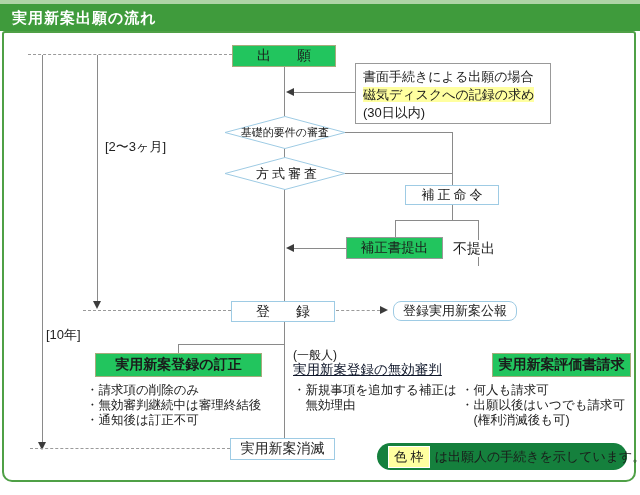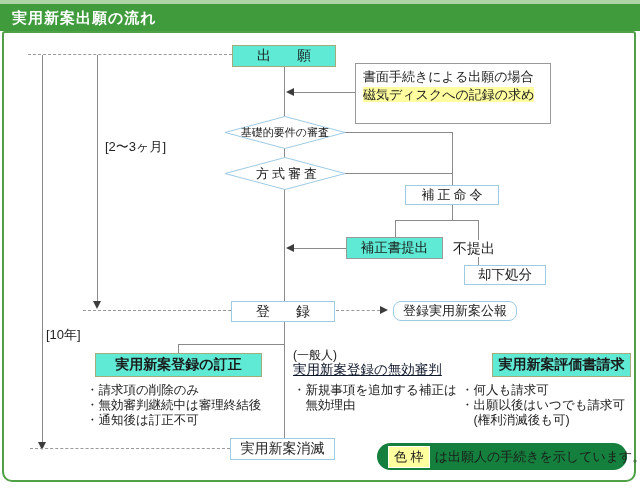--- a/index.html
+++ b/index.html
@@ -27,21 +27,21 @@
 
   
   .arr{position:absolute;width:0;height:0;}
   .arr-left{border-top:4px solid transparent;border-bottom:4px solid transparent;border-right:8px solid #3c3c3c;}
   .arr-right{border-top:4px solid transparent;border-bottom:4px solid transparent;border-left:8px solid #3c3c3c;}
   .arr-down{border-left:4px solid transparent;border-right:4px solid transparent;border-top:8px solid #3c3c3c;}
 
   
   .node{position:absolute;box-sizing:border-box;display:flex;align-items:center;justify-content:center;
     background:#ffffff;font-size:13.5px;white-space:nowrap;}
-  .yellow{background:#5eead4;}
+  .yellow{background:#22c55e;}
   .gray-border{border:1px solid #999999;}
   .olive-border{border:1px solid #a6ab7c;}
   .blue-border{border:1px solid #9ecbe4;}
   .bold{font-weight:bold;}
 
   
   .info-box{position:absolute;box-sizing:border-box;border:1px solid #999999;background:#ffffff;
     padding:4px 7px 3px 7px;font-size:13px;line-height:18px;white-space:nowrap;}
   .hl{background:#ffffa0;}
 
@@ -112,20 +112,21 @@
   <div class="dash" style="left:30px;top:448px;width:200px;"></div>
 
   <div class="time-label" style="left:105px;top:138px;">[2〜3ヶ月]</div>
   <div class="time-label" style="left:46px;top:326px;">[10年]</div>
 
   <div class="node yellow olive-border" style="left:232px;top:45px;width:104px;height:22px;font-size:14px;letter-spacing:6px;padding-left:6px;">出　願</div>
 
   <div class="info-box" style="left:355px;top:63px;width:196px;height:61px;">
     <div>書面手続きによる出願の場合</div>
     <div><span class="hl">磁気ディスクへの記録の求め</span></div>
+    <div>(30日以内)</div>
   </div>
 
   <div class="diamond" style="left:225px;top:116px;width:120px;height:33px;">
     <svg width="120" height="33" viewBox="0 0 120 33">
       <polygon points="0,16.5 60,0.5 120,16.5 60,32.5" fill="#ffffff" stroke="#9ecbe4" stroke-width="1"></polygon>
     </svg>
     <span class="dtext" style="font-size:11px;">基礎的要件の審査</span>
   </div>
 
   <div class="diamond" style="left:225px;top:157px;width:120px;height:33px;">
@@ -134,21 +135,20 @@
     </svg>
     <span class="dtext" style="font-size:13px;letter-spacing:3px;padding-left:3px;">方式審査</span>
   </div>
 
   <div class="node blue-border" style="left:405px;top:185px;width:94px;height:20px;font-size:13px;letter-spacing:3px;padding-left:3px;">補正命令</div>
 
   <div class="node yellow gray-border" style="left:346px;top:237px;width:97px;height:22px;">補正書提出</div>
 
   <div class="plain-label" style="left:453px;top:240px;">不提出</div>
 
-  <div class="node blue-border" style="left:464px;top:265px;width:82px;height:20px;">却下処分</div>
 
   <div class="node blue-border" style="left:231px;top:301px;width:104px;height:21px;font-size:14px;letter-spacing:6px;padding-left:6px;">登　録</div>
 
   <div class="node blue-border" style="left:393px;top:301px;width:124px;height:20px;font-size:13px;border-radius:8px;">登録実用新案公報</div>
 
   <div class="node blue-border" style="left:230px;top:438px;width:105px;height:22px;font-size:14px;">実用新案消滅</div>
 
   <div class="node yellow olive-border bold" style="left:95px;top:353px;width:167px;height:24px;font-size:14px;">実用新案登録の訂正</div>
   <div class="bullets" style="left:86px;top:383px;">
     <div>・請求項の削除のみ</div>

